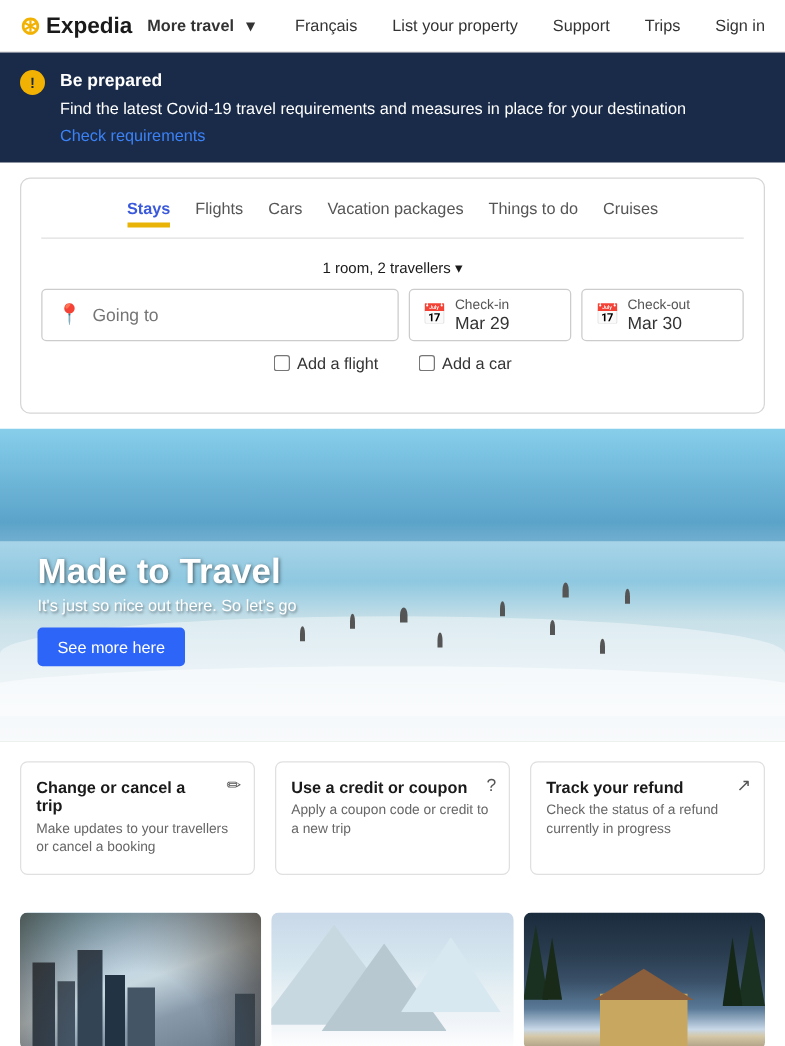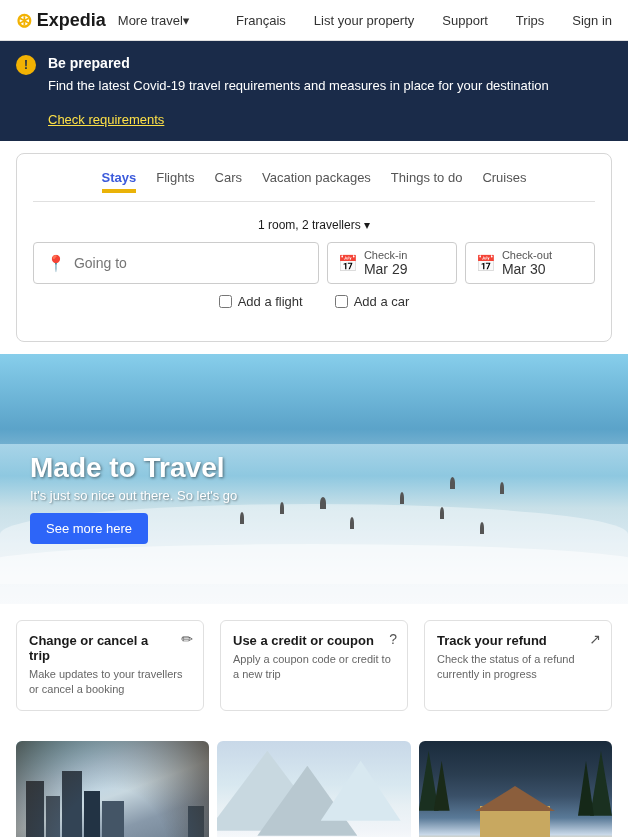--- a/index.html
+++ b/index.html
@@ -10,42 +10,42 @@
       display: flex;
       align-items: center;
       justify-content: space-between;
       padding: 8px 16px;
       border-bottom: 1px solid #e0e0e0;
       background: #fff;
     }
     .header-left { display: flex; align-items: center; gap: 12px; }
     .logo { display: flex; align-items: center; gap: 4px; font-size: 18px; font-weight: bold; color: #1a1a1a; }
     .logo-icon { color: #f2b203; font-size: 20px; }
-    .more-travel { font-size: 13px; color: #333; cursor: pointer; display: flex; align-items: center; gap: 0; }
+    .more-travel { font-size: 13px; color: #333; cursor: pointer; display: flex; align-items: center; gap: 10px; font-weight: bold; }
     .header-right { display: flex; align-items: center; gap: 28px; font-size: 13px; color: #333; }
     .header-right a { color: #333; text-decoration: none; cursor: pointer; }
 
     
     .alert-banner {
       background: #1a2b49;
       color: #fff;
       padding: 12px 16px;
       display: flex;
       align-items: flex-start;
       gap: 12px;
     }
     .alert-icon {
       width: 20px; height: 20px; background: #f2b203;
       border-radius: 50%; display: flex; align-items: center;
       justify-content: center; font-weight: bold; color: #1a2b49;
       font-size: 12px; flex-shrink: 0; margin-top: 2px;
     }
     .alert-text { font-size: 13px; line-height: 1.5; }
     .alert-text strong { display: block; font-size: 14px; margin-bottom: 2px; }
-    .alert-link { color: #fde047; text-decoration: underline; cursor: pointer; font-size: 13px; display: block; margin-top: 14px; }
+    .alert-link { color: #3b82f6; cursor: pointer; font-size: 13px; display: block; margin-top: 2px; }
 
     
     .search-container {
       border: 1px solid #d6d6d6;
       border-radius: 8px;
       margin: 12px 16px;
       padding: 16px;
     }
 
     

